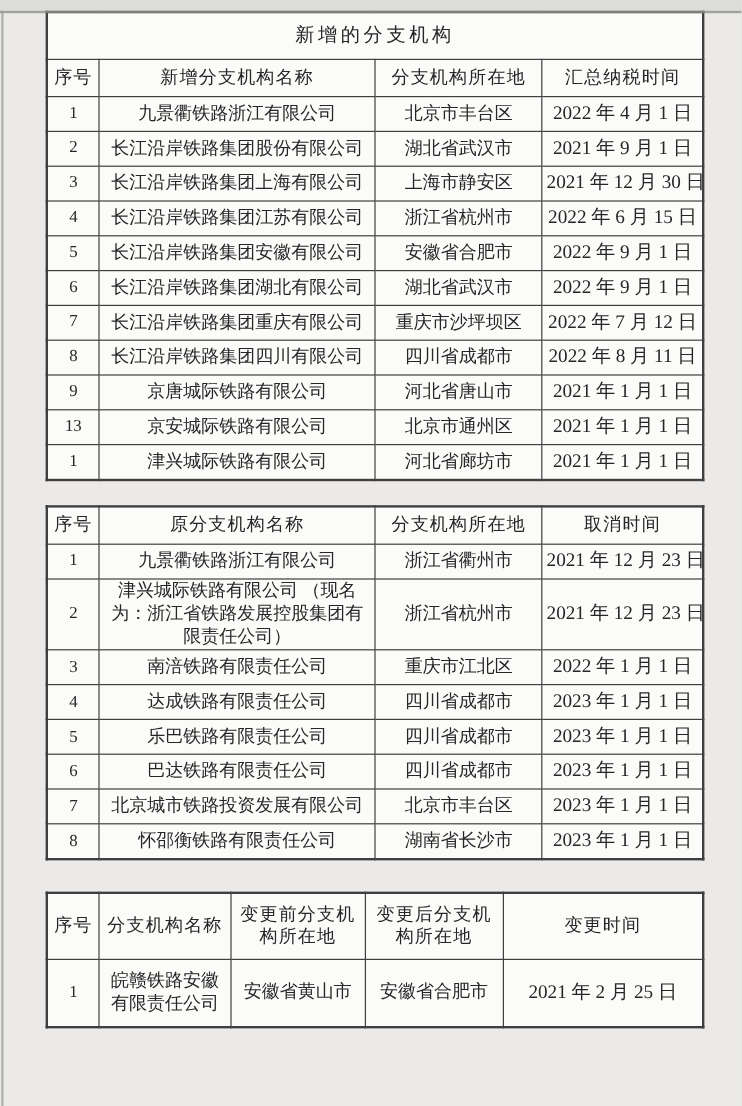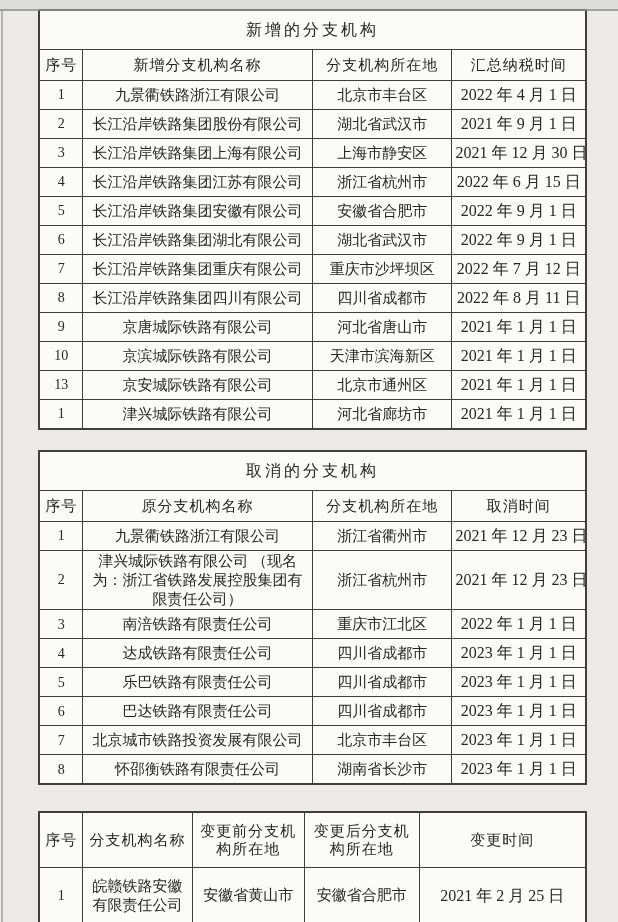--- a/index.html
+++ b/index.html
@@ -135,26 +135,20 @@
           <td>四川省成都市</td>
           <td class="c-date">2022 年 8 月 11 日</td>
         </tr>
         <tr>
           <td class="c-index">9</td>
           <td>京唐城际铁路有限公司</td>
           <td>河北省唐山市</td>
           <td class="c-date">2021 年 1 月 1 日</td>
         </tr>
         <tr>
-          <td class="c-index">10</td>
-          <td>京滨城际铁路有限公司</td>
-          <td>天津市滨海新区</td>
-          <td class="c-date">2021 年 1 月 1 日</td>
-        </tr>
-        <tr>
           <td class="c-index">13</td>
           <td>京安城际铁路有限公司</td>
           <td>北京市通州区</td>
           <td class="c-date">2021 年 1 月 1 日</td>
         </tr>
         <tr>
           <td class="c-index">1</td>
           <td>津兴城际铁路有限公司</td>
           <td>河北省廊坊市</td>
           <td class="c-date">2021 年 1 月 1 日</td>
@@ -163,23 +157,20 @@
     </table>
 
   <table class="doc-table t2">
     <colgroup>
       <col style="width:8%">
         <col style="width:42%">
       <col style="width:25.5%">
         <col style="width:24.5%">
     </colgroup>
   <thead>
-        <tr>
-          <th colspan="4" class="tbl-title">取消的分支机构</th>
-        </tr>
         <tr>
           <th class="col-h">序号</th>
           <th class="col-h">原分支机构名称</th>
           <th class="col-h">分支机构所在地</th>
           <th class="col-h">取消时间</th>
         </tr>
       </thead>
       <tbody>
         <tr>
           <td class="c-index">1</td>

